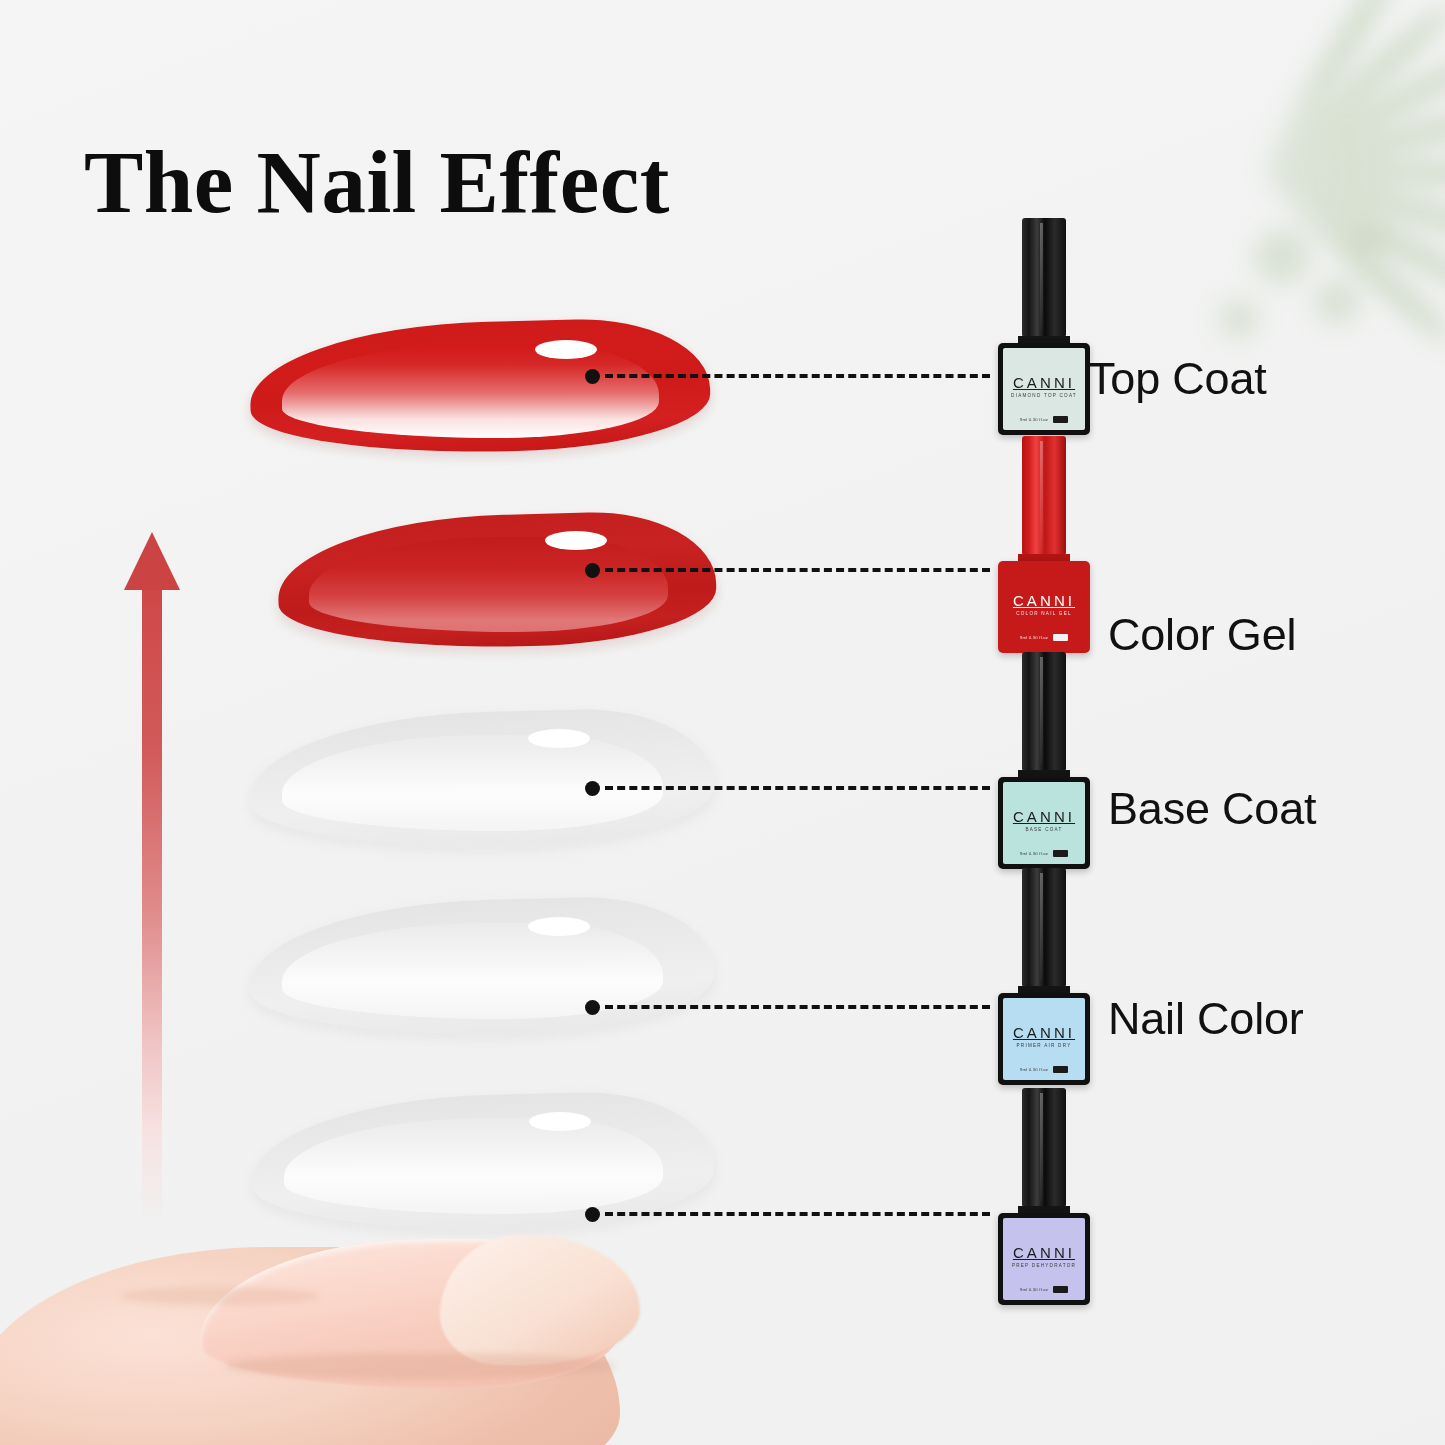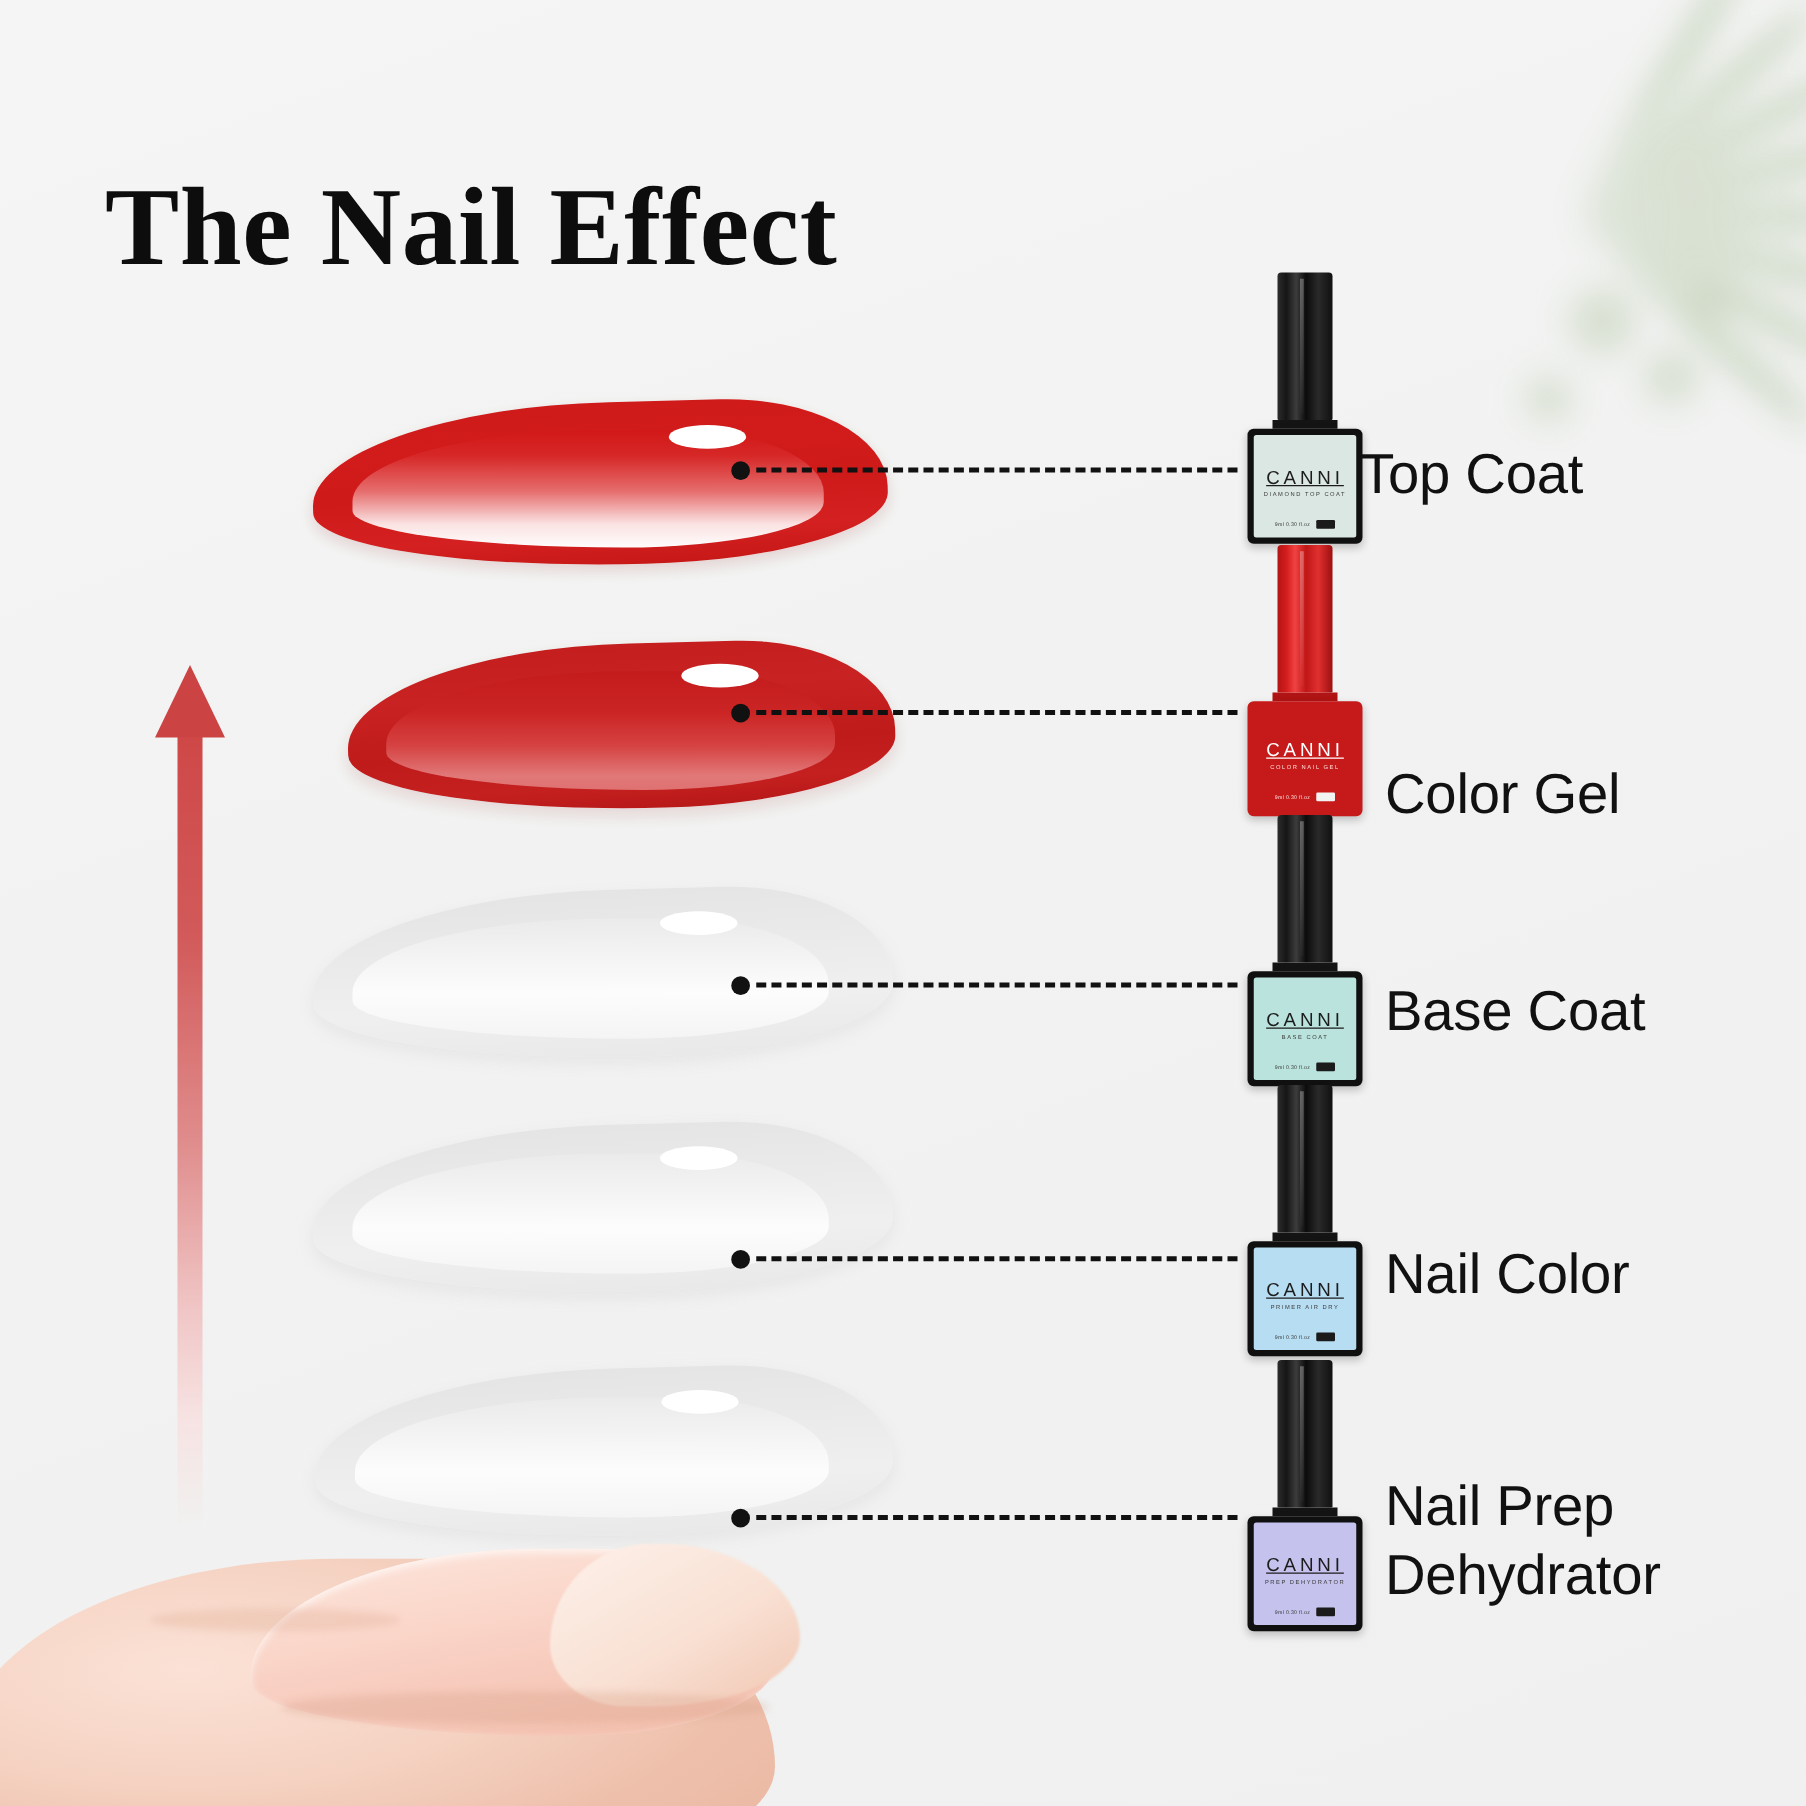--- a/index.html
+++ b/index.html
@@ -290,16 +290,14 @@
           <span class="volbox"></span>
         </div>
       </div>
     </div>
   </div>
 
   <div class="steplabel" style="left:1088px;top:352px;">Top Coat</div>
   <div class="steplabel" style="left:1108px;top:568px;margin-top:40px;">Color Gel</div>
   <div class="steplabel" style="left:1108px;top:782px;">Base Coat</div>
   <div class="steplabel" style="left:1108px;top:992px;">Nail Color</div>
-  <div class="steplabel" style="left:1108px;top:1178px;">Nail Prep
-Dehydrator</div>
 
 </div>
 
 </body></html>

